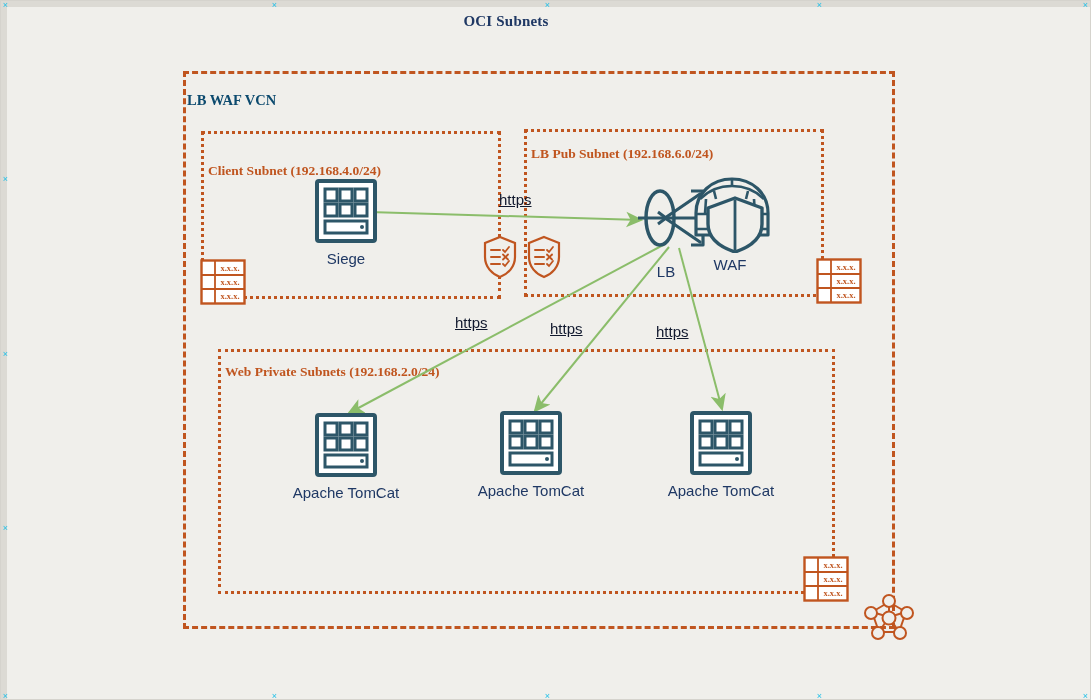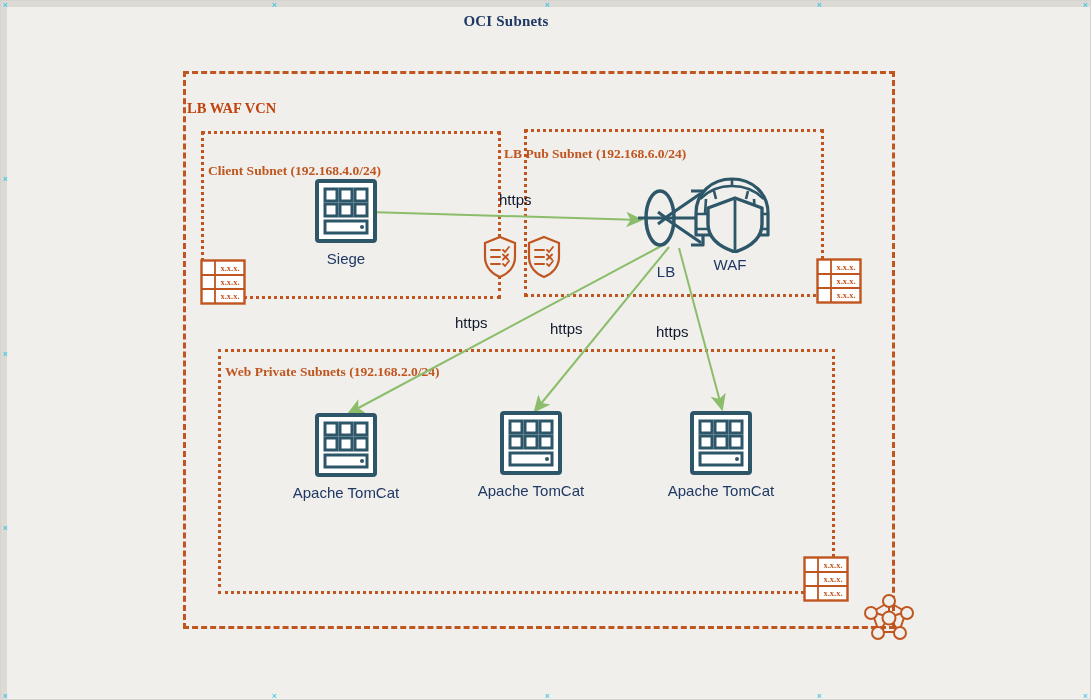--- a/index.html
+++ b/index.html
@@ -61,25 +61,25 @@
     left: 182px;
     top: 70px;
     width: 712px;
     height: 558px;
     border: 3px dashed #c0551f;
     box-sizing: border-box;
   }
   .vcn-label {
     position: absolute;
     left: 186px;
-    top: 99px;
+    top: 91px;
     font-family: "Liberation Serif", serif;
     font-weight: bold;
     font-size: 14.5px;
-    color: #c2410c;
+    color: #0c4a6e;
     white-space: nowrap;
   }
 
   .subnet-box {
     position: absolute;
     border: 3px dotted #c0551f;
     box-sizing: border-box;
   }
   .subnet-label {
     position: absolute;
@@ -87,21 +87,21 @@
     font-weight: bold;
     font-size: 13.5px;
     color: #c0551f;
     white-space: nowrap;
   }
 
   #client-subnet  { left: 200px; top: 130px;  width: 300px; height: 168px; }
   #client-subnet-label { left: 207px; top: 148px; margin-top: 14px; }
 
   #lbpub-subnet   { left: 523px; top: 128px;  width: 300px; height: 168px; }
-  #lbpub-subnet-label  { left: 503px; top: 145px; }
+  #lbpub-subnet-label  { left: 530px; top: 145px; }
 
   #web-subnet     { left: 217px; top: 348px;  width: 617px; height: 245px; }
   #web-subnet-label    { left: 224px; top: 363px; }
 
   
   svg.layer {
     position: absolute;
     left: 0;
     top: 0;
     width: 1091px;
@@ -122,20 +122,21 @@
     font-size: 15px;
     color: #1f3864;
     white-space: nowrap;
   }
   .edge-label {
     position: absolute;
     font-family: "Liberation Sans", sans-serif;
     font-size: 15px;
     color: #11192e;
     white-space: nowrap;
+    text-decoration: underline;
   }
 </style>
 </head>
 <body>
 
 <div id="canvas">
 
   <div class="edge-shade-top"></div>
   <div class="edge-shade-left"></div>
 

